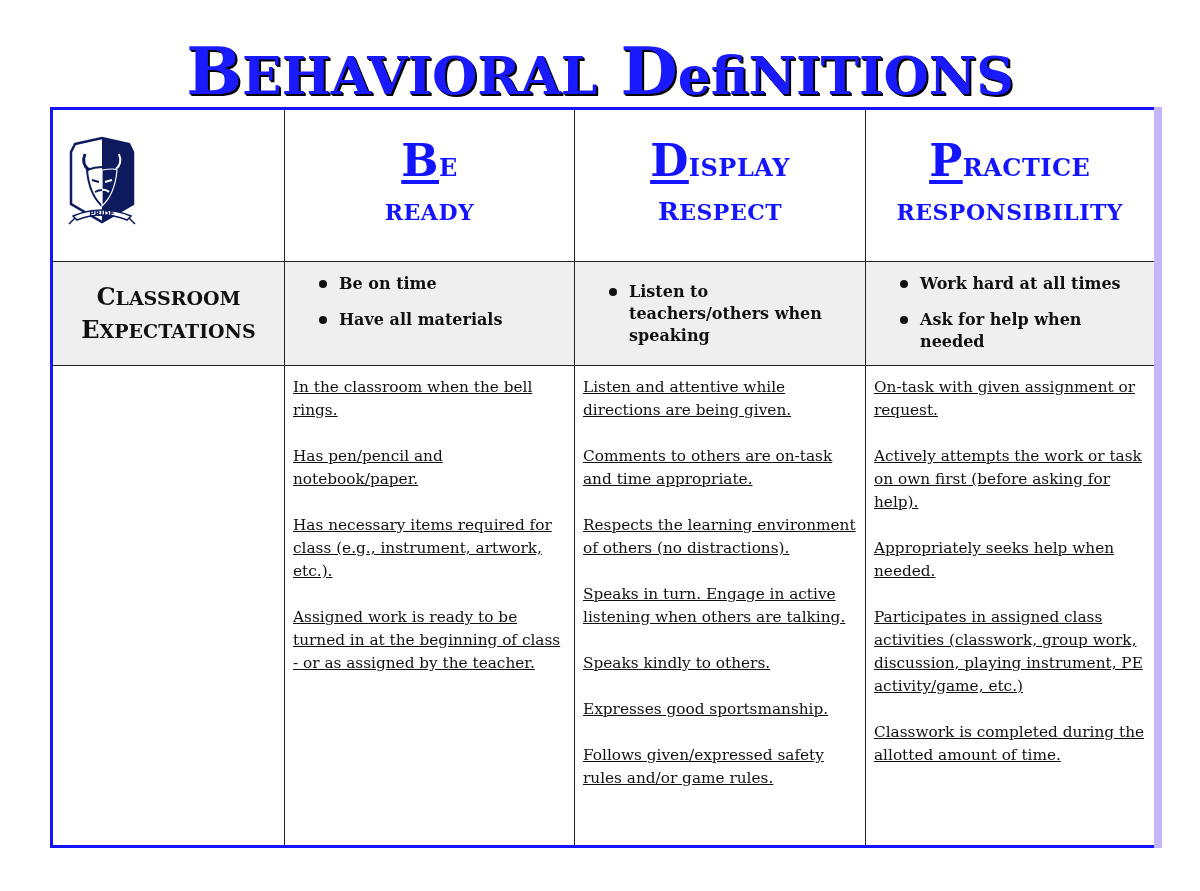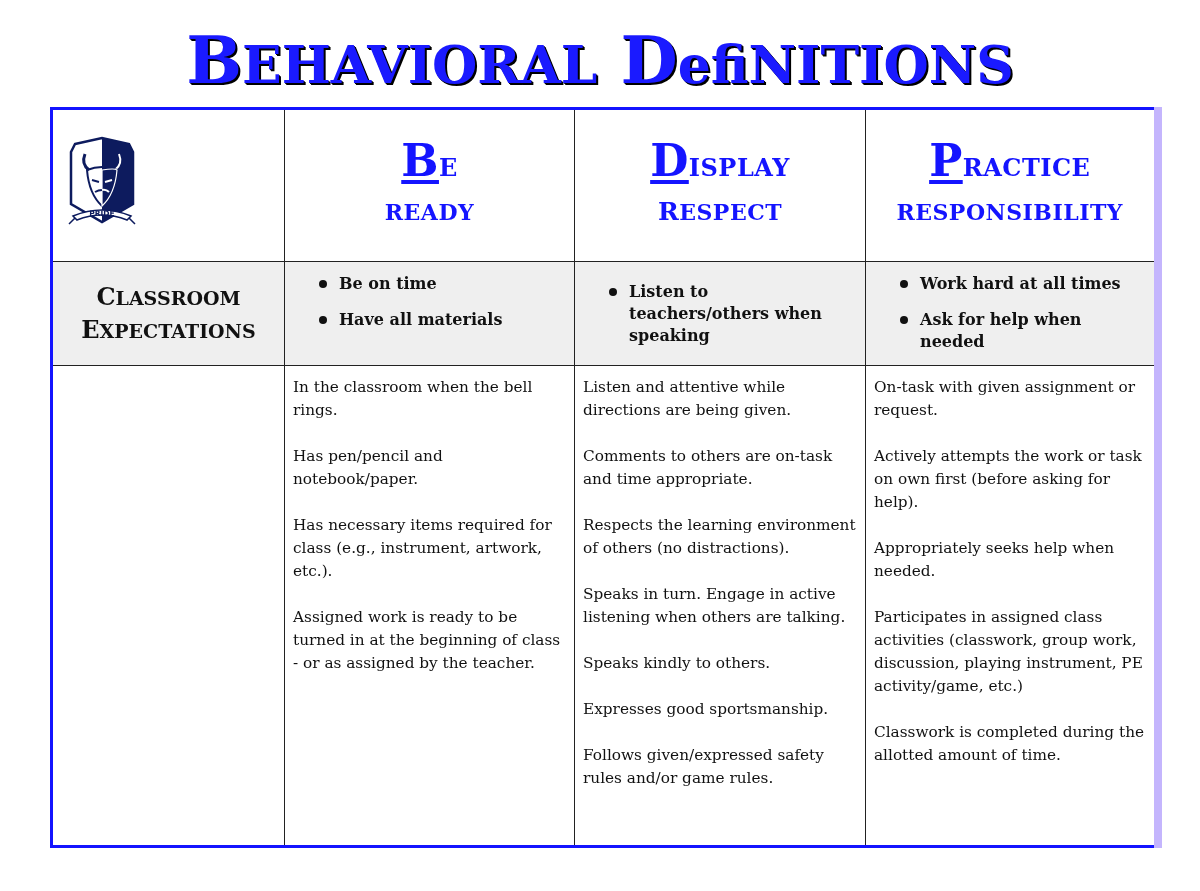--- a/index.html
+++ b/index.html
@@ -1,19 +1,19 @@
 <!DOCTYPE html>
 <html><head>
 <meta charset="utf-8">
 <style>
   html, body { margin: 0; padding: 0; background: #ffffff; }
   body { width: 1200px; height: 891px; position: relative; overflow: hidden;
          font-family: "DejaVu Serif", "Liberation Serif", serif; color: #111; }
   .title {
-    position: absolute; left: 0; top: 20px; width: 1200px; text-align: center;
+    position: absolute; left: 0; top: 31px; width: 1200px; text-align: center;
     font-family: "DejaVu Serif", serif; font-weight: bold;
     font-size: 66px; line-height: 80px; letter-spacing: 0px;
     color: #1a1aff;
     text-shadow: 2px 2px 0 #000, 1px 1px 0 #000;
   }
   .title .sc { font-size: 52px; }
   table.grid {
     position: absolute; left: 50px; top: 107px;
     width: 1106px; height: 741px;
     border-collapse: collapse; table-layout: fixed;
@@ -43,21 +43,21 @@
   .exp-label .cap { font-size: 24px; }
   ul.bul { margin: 0; padding: 0 0 0 42px; list-style: none; font-weight: bold;
            font-family: "DejaVu Serif", serif; font-size: 16px; color: #111; }
   ul.bul li { position: relative; line-height: 22px; }
   ul.bul li::before { content: ""; position: absolute; left: -20px; top: 7px;
                       width: 8px; height: 8px; border-radius: 50%; background: #111; }
   .exp-top { vertical-align: top !important; padding-top: 11px !important; }
   .exp-top ul.bul li + li { margin-top: 14px; }
   .exp-mid { vertical-align: middle !important; }
   .exp-mid ul.bul { padding-left: 42px; }
-  .desc { padding: 10px 8px 0 8px !important; font-family: "DejaVu Serif", serif; font-size: 15.3px; line-height: 23px; color: #111; }
+  .desc { padding: 10px 8px 0 8px !important; font-family: "DejaVu Serif", serif; font-size: 15.3px; line-height: 23px; color: #111; text-decoration: underline; }
   .desc p { margin: 0 0 23px 0; }
 </style>
 </head>
 <body>
 
 <div class="title"><span>B</span><span class="sc">EHAVIORAL</span> <span>D</span><span class="sc">efiNITIONS</span></div>
 
 <table class="grid">
   <colgroup>
       <col class="c0">

